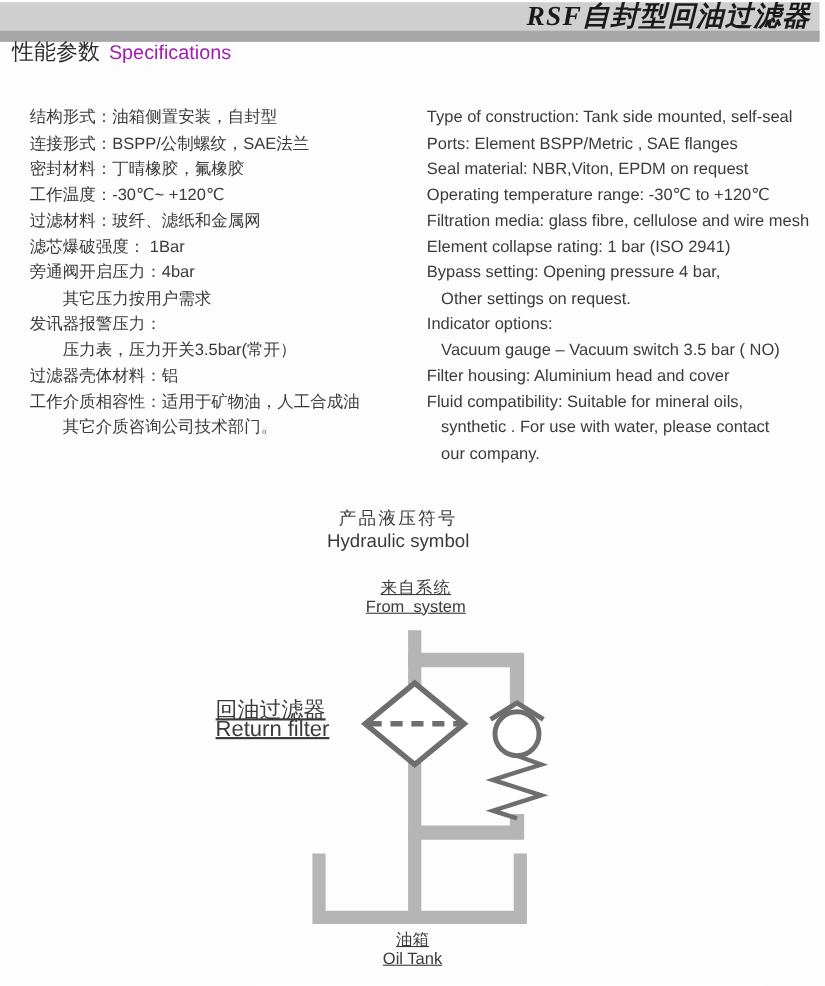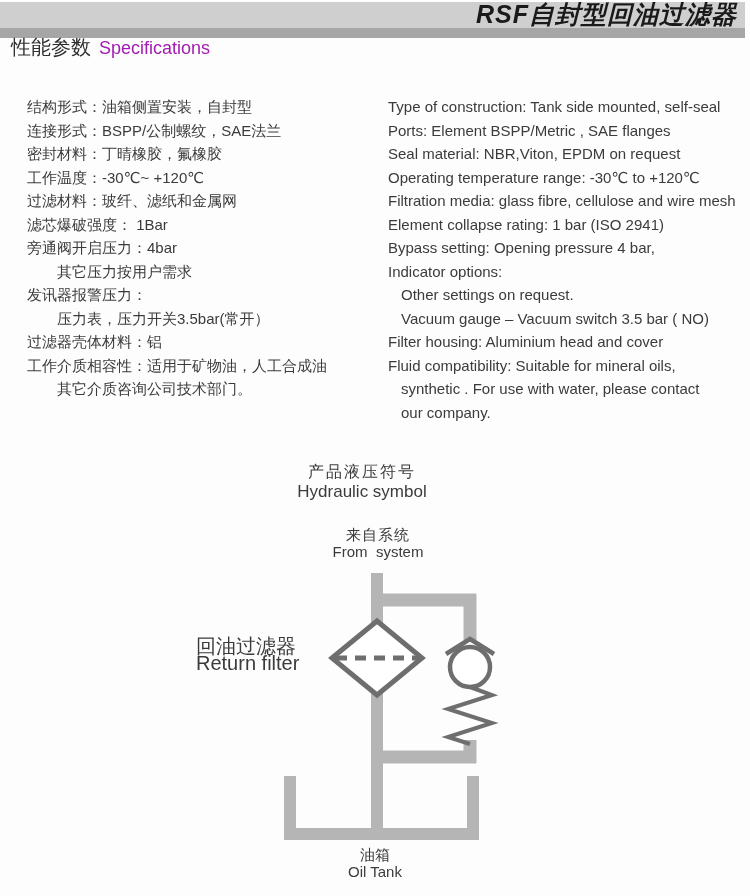--- a/index.html
+++ b/index.html
@@ -5,21 +5,21 @@
   html,body { margin:0; padding:0; background:#ffffff; }
   .page {
     position:relative; width:750px; height:896px;
     background:var(--page-bg, #fdfdfd);
     font-family:"Liberation Sans","DejaVu Sans",sans-serif;
     color:var(--text, #3b3b3b);
     overflow:hidden;
   }
 
   
-  .header-band { position:absolute; left:0; top:2px; width:745px; height:36px; background:var(--header-band,#cfcfcf); }
+  .header-band { position:absolute; left:0; top:2px; width:745px; height:36px; background:var(--header-band,#cfcfcf);font-family:Liberation Serif, serif; }
   .header-title {
     position:absolute; right:8px; top:-4px;
     font-size:25px; font-weight:bold; font-style:italic;
     color:var(--title,#1a1a1a); white-space:pre; letter-spacing:1px;
   }
   .header-rule { position:absolute; left:0; top:28px; width:745px; height:10px; background:var(--header-rule,#a6a6a6); }
 
   .section-heading { position:absolute; left:11px; top:34px; font-size:20px; color:#2e2e2e; white-space:pre; }
   .section-heading .en { font-size:18px; margin-left:8px; color:#a21caf; }
 
@@ -32,21 +32,21 @@
   .col-en .indent { padding-left:13px; }
 
   
   .diagram-title { position:absolute; left:237px; top:462px; width:250px; text-align:center; }
   .diagram-title .zh { font-size:16px; line-height:19px; letter-spacing:2px; white-space:pre; }
   .diagram-title .en { font-size:17px; line-height:21px; white-space:pre; }
 
   .from-label { position:absolute; left:300px; top:527px; width:156px; text-align:center; font-size:15px; line-height:16.5px; }
   .filter-label { position:absolute; left:196px; top:638px; font-size:20px; line-height:16.5px; }
   .tank-label { position:absolute; left:297px; top:847px; width:156px; text-align:center; font-size:15px; line-height:16.5px; }
-  .lbl-line { white-space:pre; }
+  .lbl-line { white-space:pre;text-decoration:underline; }
   .from-label .zh { letter-spacing:1px; }
 
   
   svg.diagram { position:absolute; left:170px; top:560px; }
   .pipe { stroke:var(--pipe,#b5b5b5); fill:none; }
   .sym  { stroke:var(--symbol,#6e6e6e); }
 </style>
 </head>
 <body>
 
@@ -76,22 +76,22 @@
   </div>
 
   <div class="col col-en">
     <div class="spec-line">Type of construction: Tank side mounted, self-seal</div>
     <div class="spec-line">Ports: Element BSPP/Metric , SAE flanges</div>
     <div class="spec-line">Seal material: NBR,Viton, EPDM on request</div>
     <div class="spec-line">Operating temperature range: -30℃ to +120℃</div>
     <div class="spec-line">Filtration media: glass fibre, cellulose and wire mesh</div>
     <div class="spec-line">Element collapse rating: 1 bar (ISO 2941)</div>
     <div class="spec-line">Bypass setting: Opening pressure 4 bar,</div>
+    <div class="spec-line indent">Other settings on request.</div>
     <div class="spec-line">Indicator options:</div>
-    <div class="spec-line indent">Other settings on request.</div>
     <div class="spec-line indent">Vacuum gauge – Vacuum switch 3.5 bar ( NO)</div>
     <div class="spec-line">Filter housing: Aluminium head and cover</div>
     <div class="spec-line">Fluid compatibility: Suitable for mineral oils,</div>
     <div class="spec-line indent">synthetic . For use with water, please contact</div>
     <div class="spec-line indent">our company.</div>
   </div>
 
   <div class="diagram-title">
     <div class="zh">产品液压符号</div>
     <div class="en">Hydraulic symbol</div>

